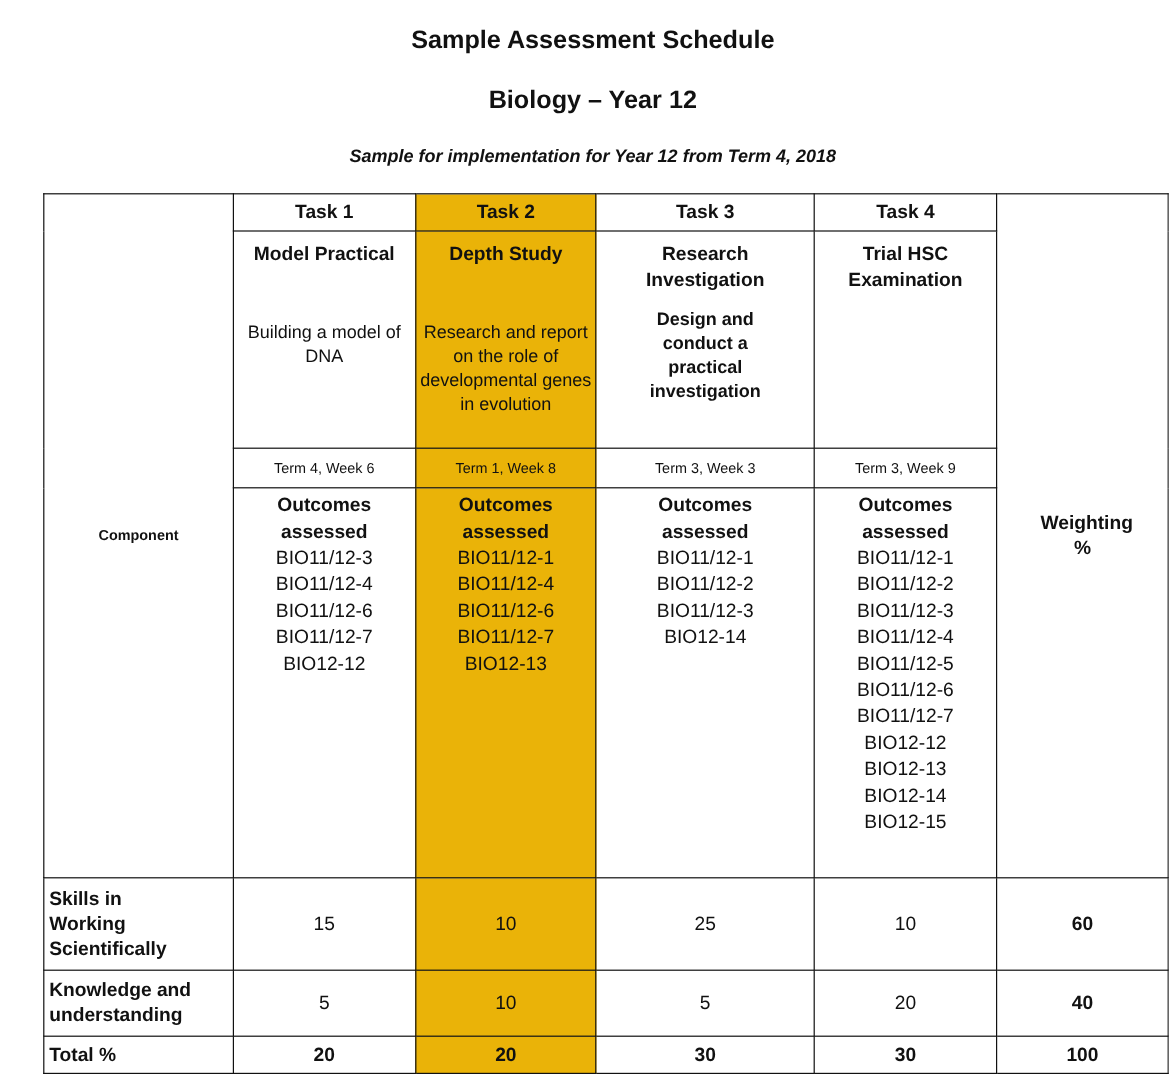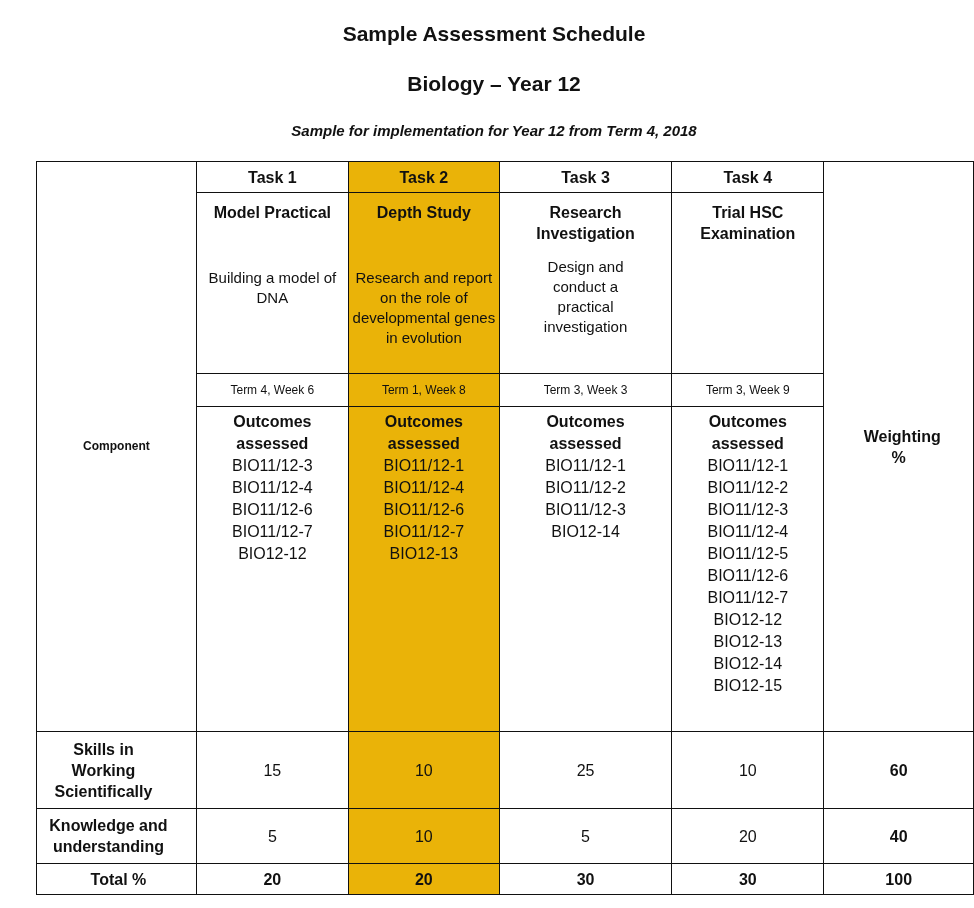--- a/index.html
+++ b/index.html
@@ -16,21 +16,21 @@
   .desc-title { font-weight: bold; font-size: 16px; line-height: 21px; margin-top: 9px; }
   .desc-text { font-size: 15px; line-height: 20px; margin-top: 24px; }
   .desc-text.two { margin-top: 45px; }
   .desc-text.c3 { margin-top: 13px; }
   .week { height: 32px; vertical-align: middle; font-size: 12px; }
   .outcomes { height: 320px; padding-top: 4px; }
   .oh { font-weight: bold; line-height: 22px; }
   .ol { line-height: 22px; }
   .comp { vertical-align: middle; font-weight: bold; font-size: 12px; }
   .weight-h { vertical-align: middle; font-weight: bold; font-size: 16px; line-height: 21px; text-align: center; }
-  .rowlabel { text-align: center; font-weight: bold; padding-left: 4px; vertical-align: middle; line-height: 21px; }
+  .rowlabel { text-align: left; font-weight: bold; padding-left: 4px; vertical-align: middle; line-height: 21px; }
   .num { vertical-align: middle; }
   .bold { font-weight: bold; }
 </style>
 </head>
 <body>
 
 <div class="title" id="t1">Sample Assessment Schedule</div>
 <div class="title" id="t2">Biology – Year 12</div>
 <div class="title" id="t3">Sample for implementation for Year 12 from Term 4, 2018</div>
 
@@ -58,21 +58,21 @@
     <td class="desc-cell">
       <div class="desc-title">Model Practical</div>
       <div class="desc-text two" style="padding:0 8px;">Building a model of DNA</div>
     </td>
     <td class="desc-cell green">
       <div class="desc-title">Depth Study</div>
       <div class="desc-text two" style="padding:0 3px;">Research and report on the role of developmental genes in evolution</div>
     </td>
     <td class="desc-cell">
       <div class="desc-title" style="padding:0 22px;">Research Investigation</div>
-      <div class="desc-text c3" style="padding:0 44px;">Design and conduct a practical investigation</div>
+      <div class="desc-text c3" style="padding:0 44px;font-weight:bold;">Design and conduct a practical investigation</div>
     </td>
     <td class="desc-cell">
       <div class="desc-title" style="padding:0 28px;">Trial HSC Examination</div>
     </td>
   </tr>
   <tr>
     <td class="week">Term 4, Week 6</td>
     <td class="week green">Term 1, Week 8</td>
     <td class="week">Term 3, Week 3</td>
     <td class="week">Term 3, Week 9</td>

